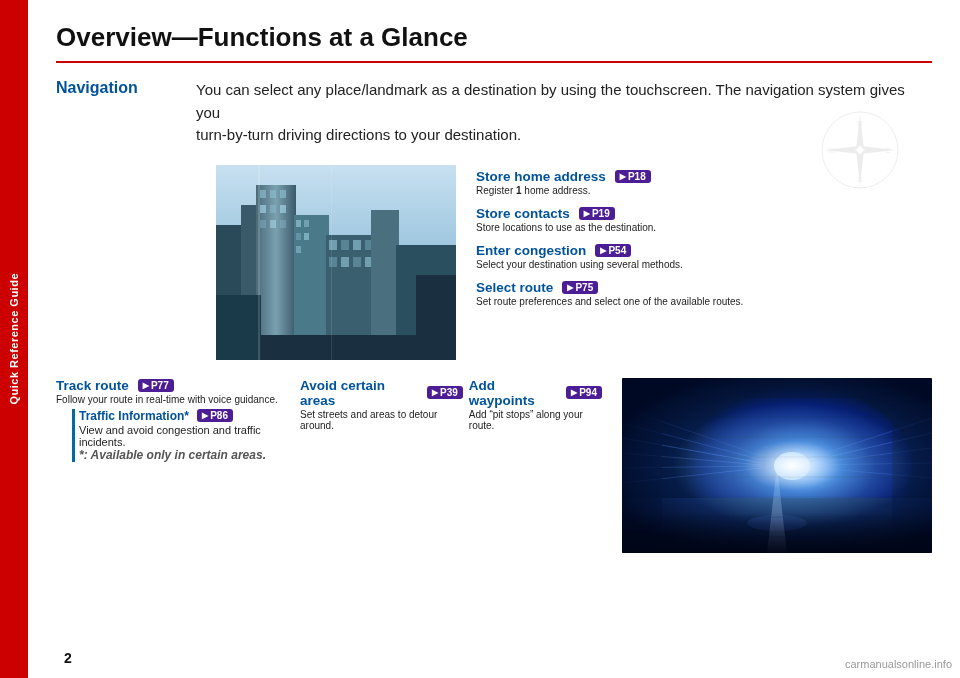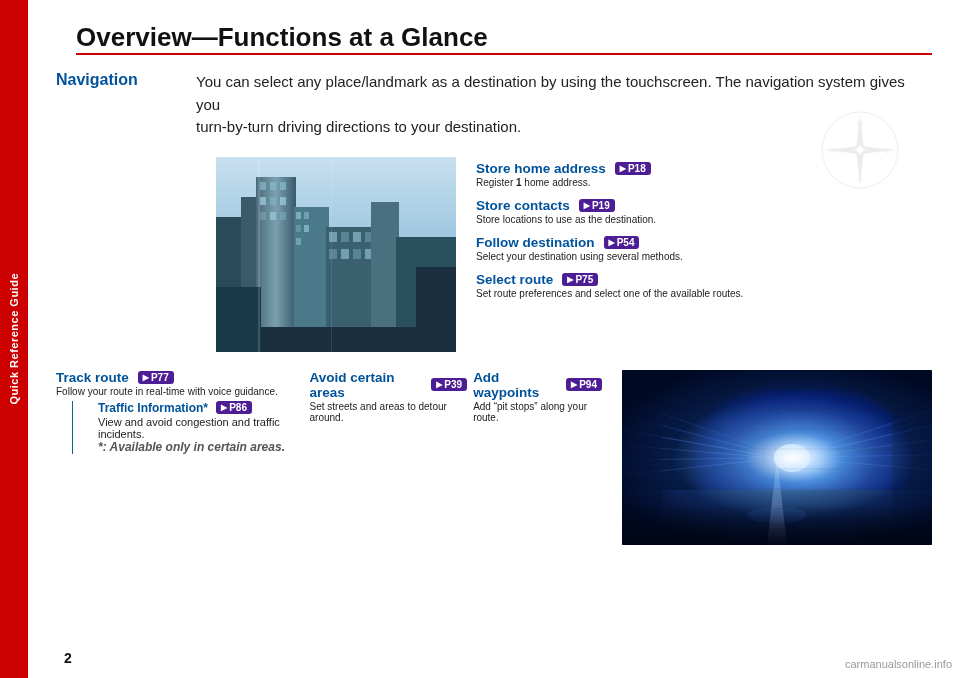--- a/index.html
+++ b/index.html
@@ -39,22 +39,21 @@
       flex-direction: column;
     }
 
     
     .page-title {
       font-size: 26px;
       font-weight: bold;
       color: #111;
       margin-bottom: 16px;
       border-bottom: 2px solid #cc0000;
-      padding-bottom: 0;
-      margin-left: 20px;
+      padding-bottom: 8px;
     }
 
     
     .section-heading {
       font-size: 16px;
       font-weight: bold;
       color: #00529b;
       margin-bottom: 4px;
     }
 
@@ -192,22 +191,22 @@
       content: '';
       position: absolute;
       bottom: 0; left: 0; right: 0;
       height: 40px;
       background: linear-gradient(to top, rgba(0,5,20,0.9), transparent);
     }
 
     
     .sub-feature {
       margin-left: 16px;
-      border-left: 1px solid #0369a1;
-      padding-left: 25px;
+      border-left: 3px solid #0369a1;
+      padding-left: 4px;
     }
 
     .sub-feature-title {
       font-size: 12px;
       font-weight: bold;
       color: #00529b;
       display: flex;
       align-items: center;
       gap: 4px;
     }
@@ -352,21 +351,21 @@
       <div>
         <div class="feature-item-title">
           <span>Store contacts</span>
           <span class="page-ref">P19</span>
         </div>
         <div class="feature-item-desc">Store locations to use as the destination.</div>
       </div>
 
       <div>
         <div class="feature-item-title">
-          <span>Follow destination</span>
+          <span>Enter congestion</span>
           <span class="page-ref">P54</span>
         </div>
         <div class="feature-item-desc">Select your destination using several methods.</div>
       </div>
 
       <div>
         <div class="feature-item-title">
           <span>Select route</span>
           <span class="page-ref">P75</span>
         </div>

